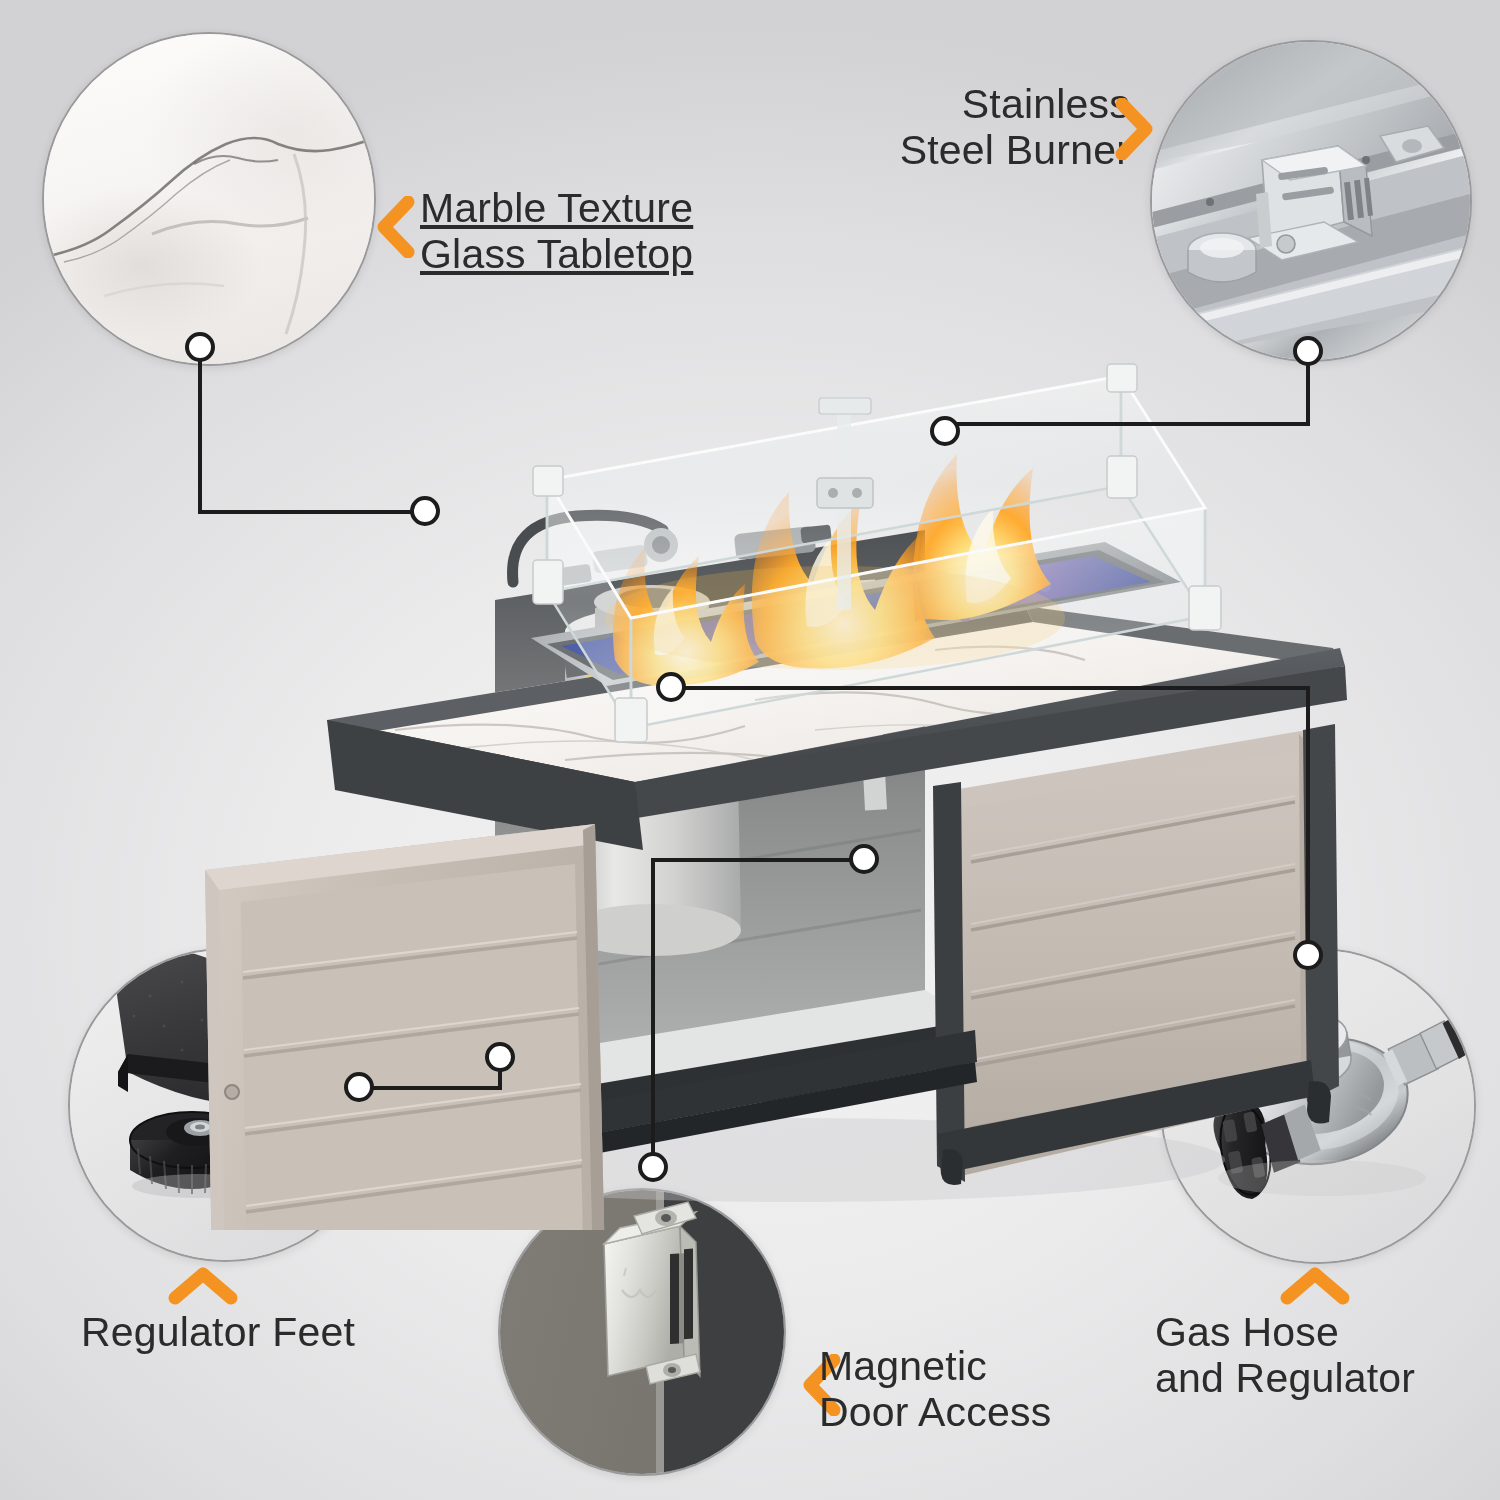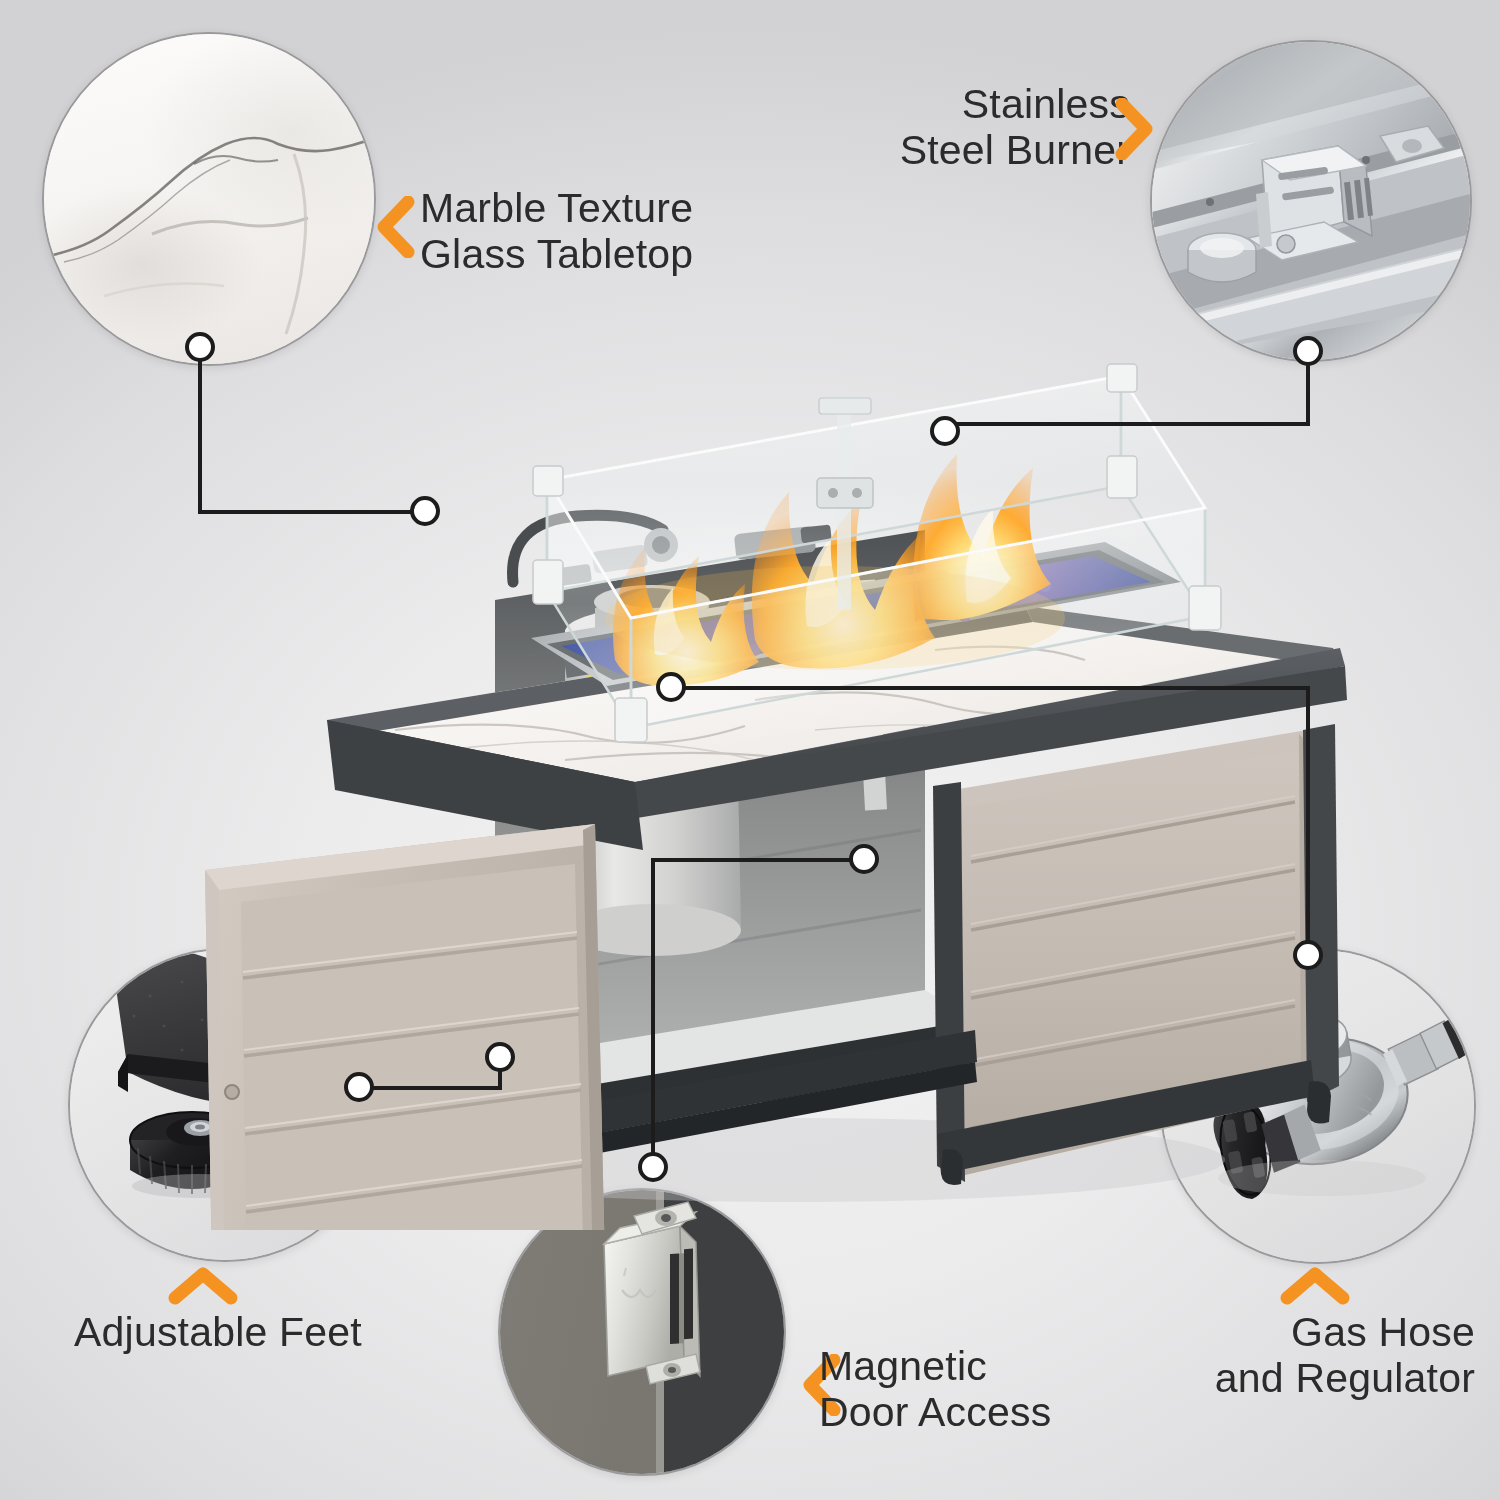--- a/index.html
+++ b/index.html
@@ -584,39 +584,39 @@
   <div class="dot" style="left:485px;top:1042px;"></div>
 
   <div class="linev" style="left:651px;top:860px;height:306px;"></div>
   <div class="lineh" style="left:651px;top:858px;width:214px;"></div>
   <div class="dot" style="left:849px;top:844px;"></div>
   <div class="dot" style="left:638px;top:1152px;"></div>
 
   <svg class="chev" style="left:374px;top:196px;width:42px;height:62px;" viewBox="0 0 42 62">
     <polyline points="34,6 10,31 34,56" fill="none" stroke="#F59322" stroke-width="13" stroke-linecap="round" stroke-linejoin="round"></polyline>
   </svg>
-  <div class="label" style="left:420px;top:186px;">Marble Texture
+  <div class="label" style="left:420px;top:186px;text-decoration:underline;">Marble Texture
 Glass Tabletop</div>
 
   <div class="label" style="left:872px;top:82px;text-align:right;width:258px;">Stainless
 Steel Burner</div>
   <svg class="chev" style="left:1114px;top:98px;width:42px;height:62px;" viewBox="0 0 42 62">
     <polyline points="8,6 32,31 8,56" fill="none" stroke="#F59322" stroke-width="13" stroke-linecap="round" stroke-linejoin="round"></polyline>
   </svg>
 
   <svg class="chev" style="left:168px;top:1266px;width:70px;height:40px;" viewBox="0 0 70 40">
     <polyline points="7,32 35,8 63,32" fill="none" stroke="#F59322" stroke-width="13" stroke-linecap="round" stroke-linejoin="round"></polyline>
   </svg>
-  <div class="label" style="left:63px;top:1310px;width:310px;text-align:center;">Adjustable Feet</div>
+  <div class="label" style="left:63px;top:1310px;width:310px;text-align:center;">Regulator Feet</div>
 
   <svg class="chev" style="left:800px;top:1354px;width:42px;height:62px;" viewBox="0 0 42 62">
     <polyline points="34,6 10,31 34,56" fill="none" stroke="#F59322" stroke-width="13" stroke-linecap="round" stroke-linejoin="round"></polyline>
   </svg>
   <div class="label" style="left:819px;top:1344px;">Magnetic
 Door Access</div>
 
   <svg class="chev" style="left:1280px;top:1266px;width:70px;height:40px;" viewBox="0 0 70 40">
     <polyline points="7,32 35,8 63,32" fill="none" stroke="#F59322" stroke-width="13" stroke-linecap="round" stroke-linejoin="round"></polyline>
   </svg>
-  <div class="label" style="left:1155px;top:1310px;width:320px;text-align:right;">Gas Hose
+  <div class="label" style="left:1155px;top:1310px;width:320px;text-align:left;">Gas Hose
 and Regulator</div>
 
 </div>
 
 </body></html>

